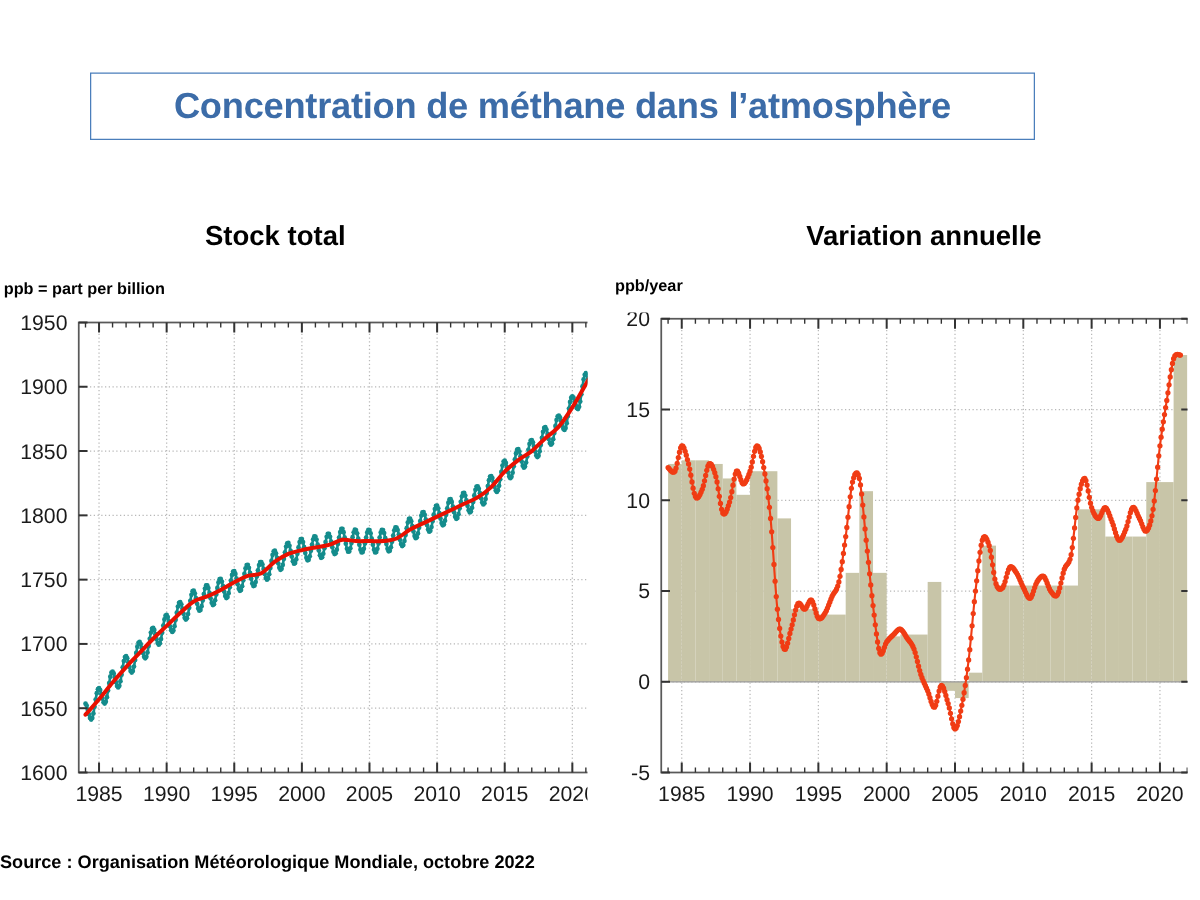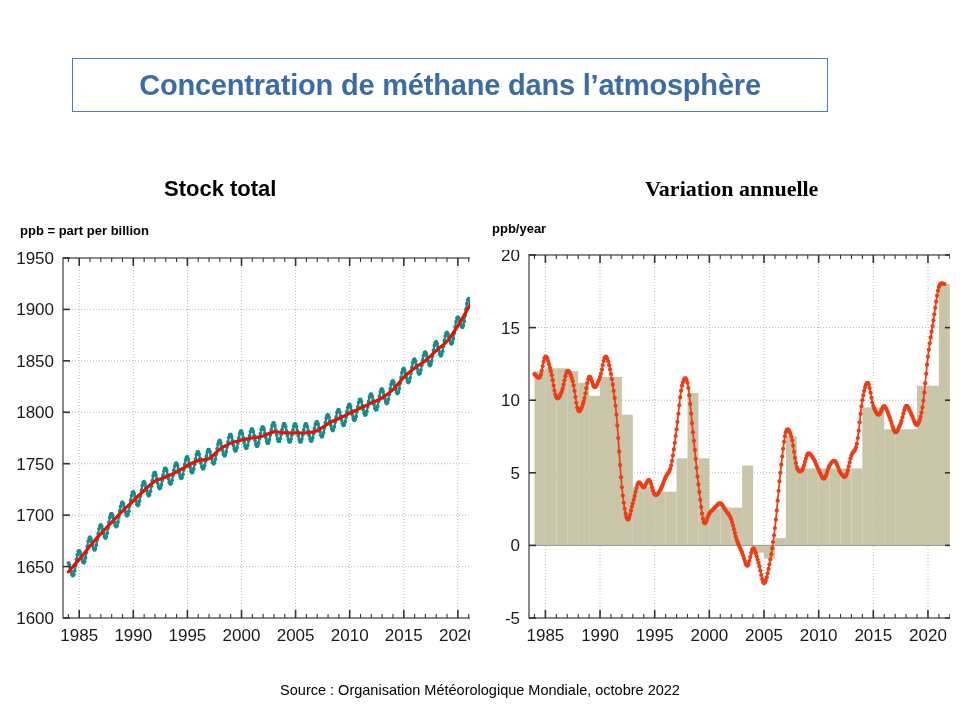--- a/index.html
+++ b/index.html
@@ -40,53 +40,52 @@
   
   .panel-heading {
     position: absolute;
     font-size: 22px;
     font-weight: bold;
     color: #000000;
     white-space: nowrap;
     text-align: center;
   }
   #heading-left  { left: 164px; top: 176px; }
-  #heading-right { left: 645px; top: 176px; font-family: Liberation Serif, serif; }
+  #heading-right { left: 645px; top: 176px; }
 
   .unit-note {
     position: absolute;
     font-size: 13px;
     font-weight: bold;
     color: #000000;
     white-space: nowrap;
   }
-  #unit-left  { left: 20px;  top: 223px; }
+  #unit-left  { left: 3px;  top: 223px; }
   #unit-right { left: 492px; top: 209px; margin-top: 12px; }
 
   
   .chart-frame {
     position: absolute;
     top: 250px;
     width: 470px;
     height: 415px;
   }
   #chart-left  { left: 0px; }
   #chart-right { left: 480px; }
 
   .chart-svg { display: block; }
 
   
   #source-note {
     position: absolute;
     left: 0;
     right: 0;
     top: 682px;
-    text-align: center;
     font-size: 14.5px;
-    font-weight: normal;
+    font-weight: bold;
     color: #000000;
   }
 
   text { font-family: "Liberation Sans", sans-serif; }
   .tick-label { font-size: 17px; fill: #1a1a1a; }
 </style>
 </head>
 <body>
 
 <div id="title-box">

